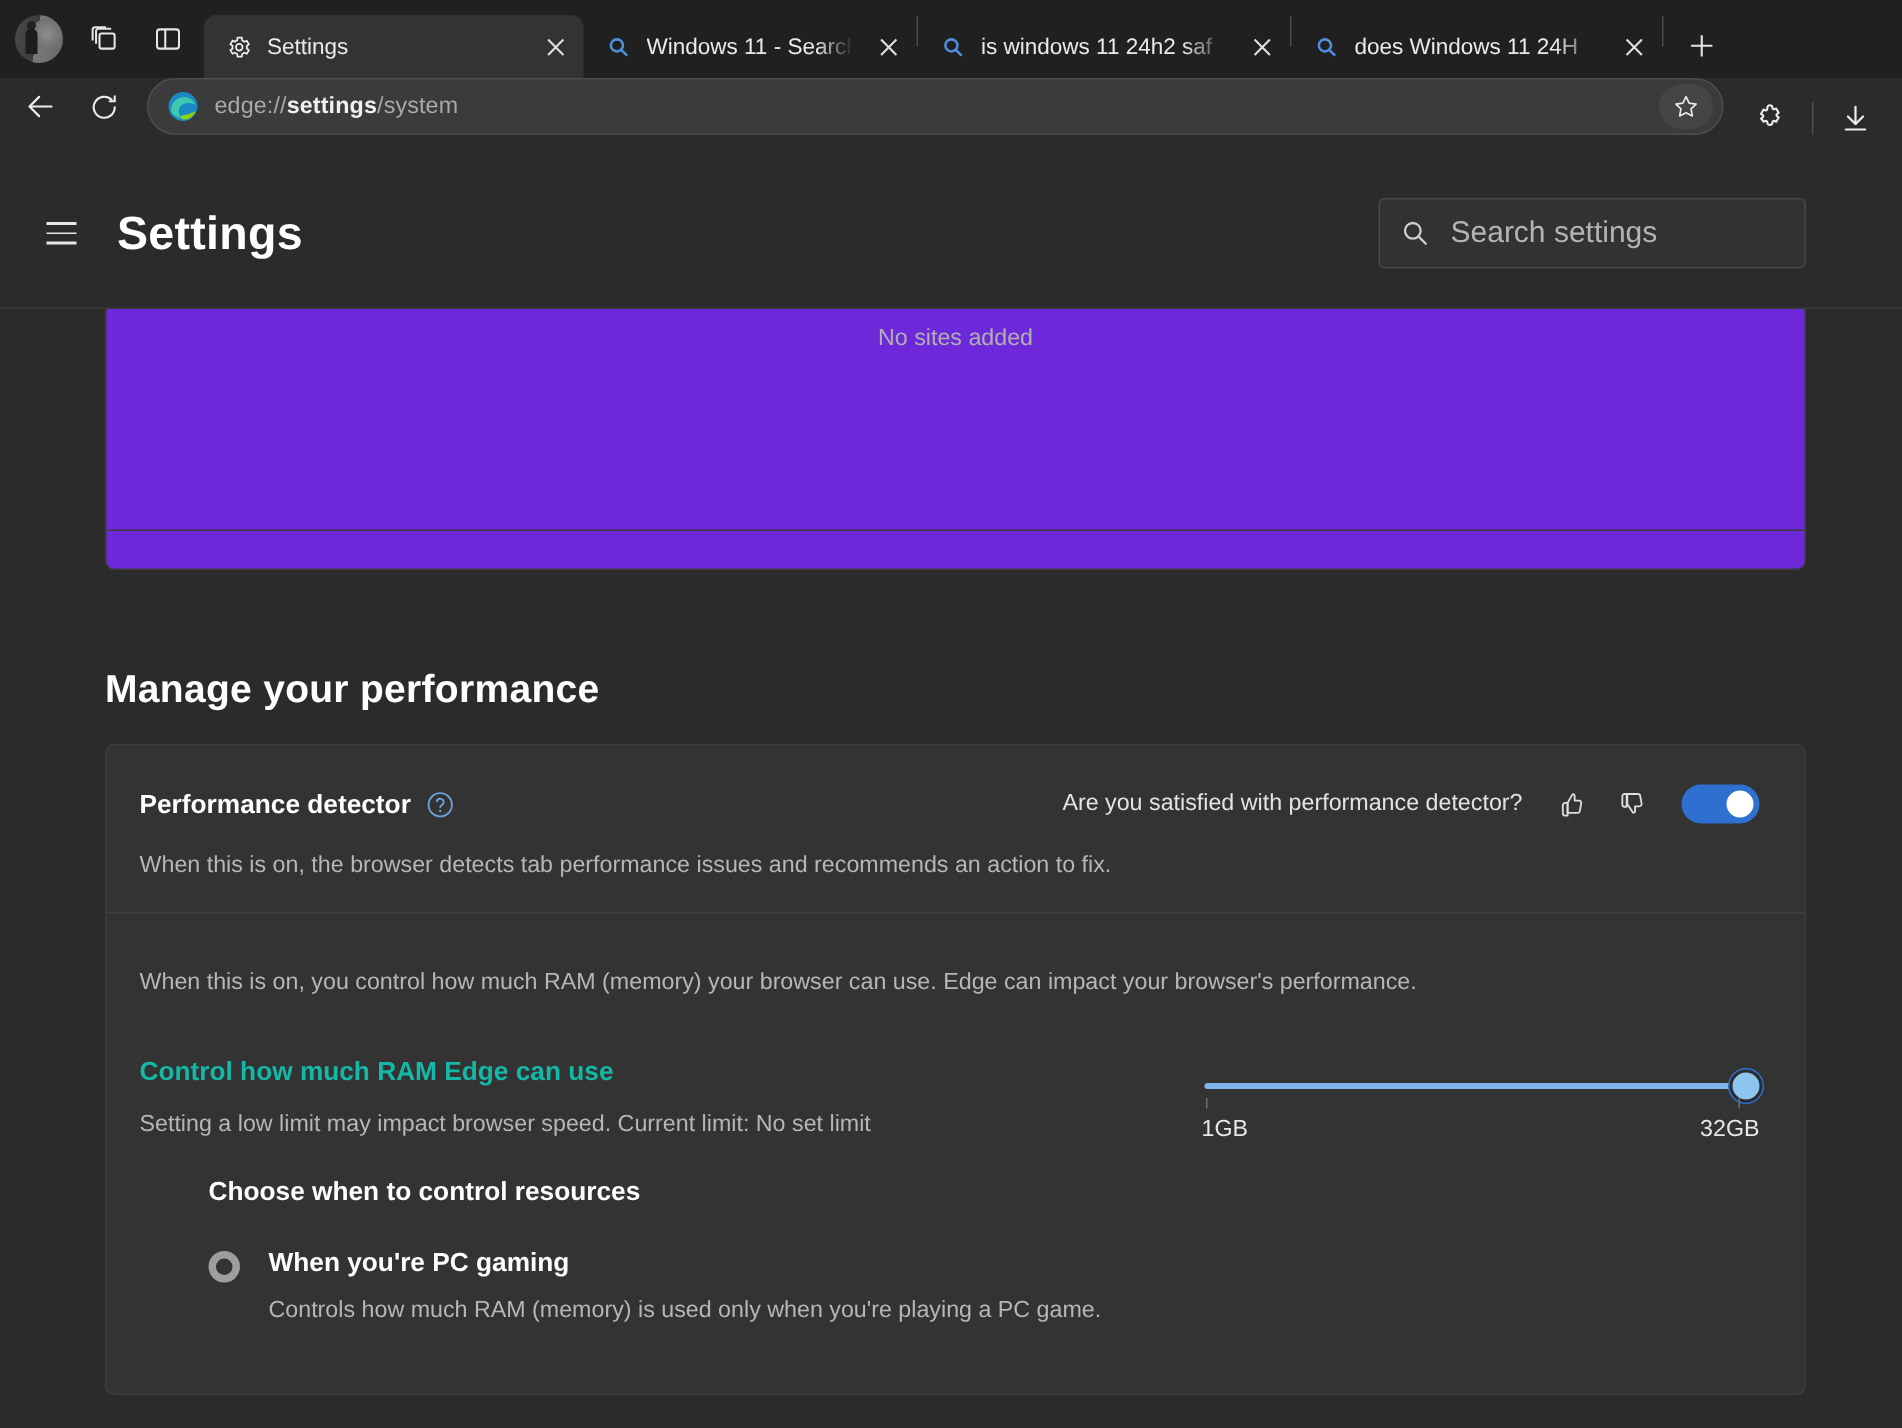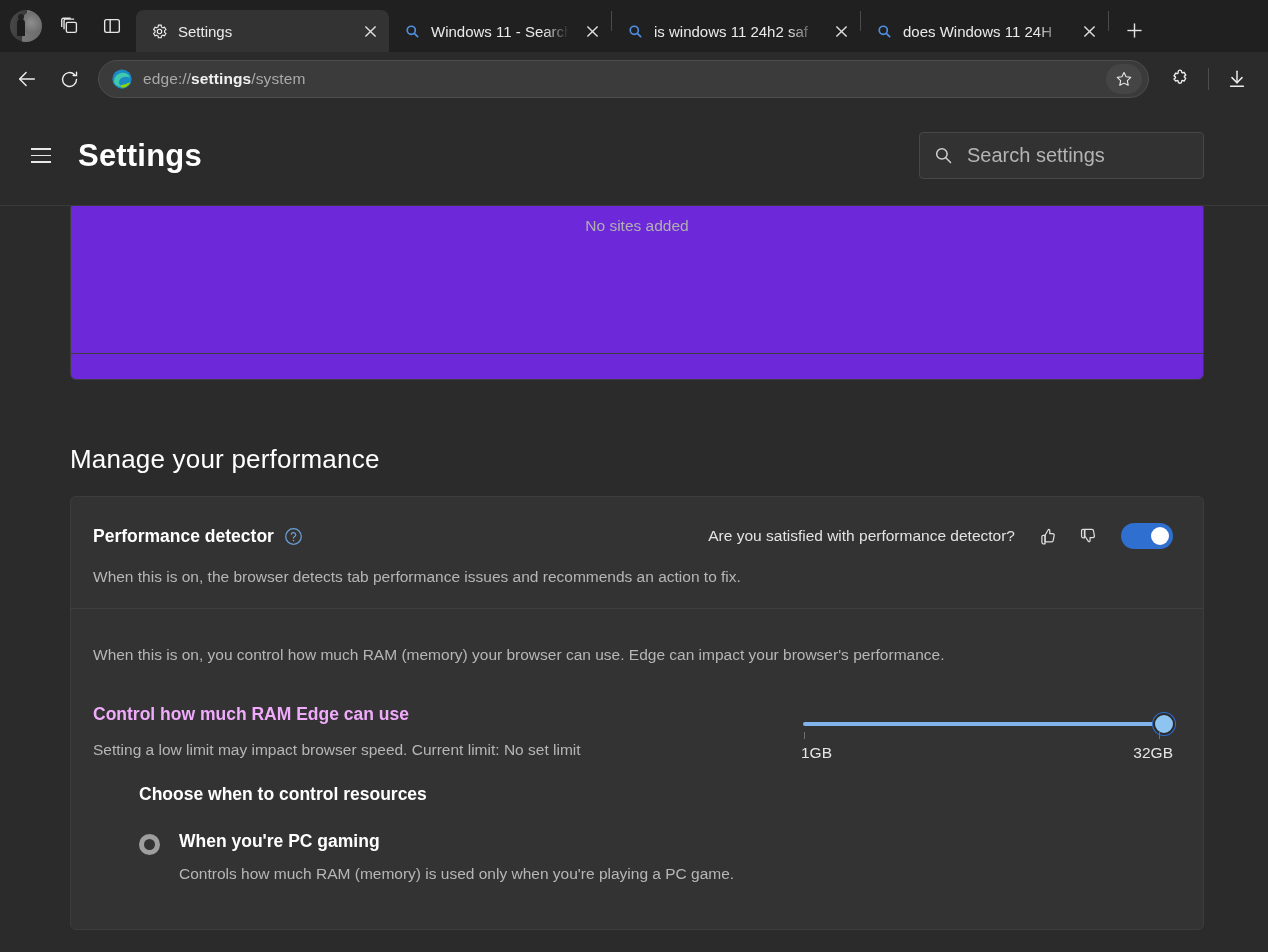--- a/index.html
+++ b/index.html
@@ -72,21 +72,21 @@
   .tab-w-3 { width: 247px; }
   .newtab-btn {
     width: 38px; height: 34px; margin: 0 0 5px 6px; border-radius: 6px;
     display: flex; align-items: center; justify-content: center;
     color: #e4e4e4; flex: 0 0 auto; cursor: default;
   }
 
   
   .toolbar {
     height: 54px; background: #2b2b2b;
-    display: flex; align-items: center; padding: 0 12px 0 8px; gap: 4px;
+    display: flex; padding: 0 12px 0 8px; gap: 4px;
   }
   .nav-btn {
     width: 38px; height: 38px; border-radius: 6px; flex:0 0 auto;
     display: flex; align-items: center; justify-content: center;
     color: #e8e8e8; cursor: default;
   }
   .omnibox {
     flex: 1 1 auto; height: 38px; background: #3b3b3b;
     border: 1px solid #4d4d4d; border-radius: 19px;
     display: flex; align-items: center; padding: 0 6px 0 12px;
@@ -138,21 +138,21 @@
   .partial-wrap { position: absolute; top: 96px; left: 70px; right: 64px; height: 178px; }
   .partial-card {
     background: #6d28d9; border: 1px solid #3d3d3d; border-radius: 6px;
     height: 100%; padding: 14px 32px 0 32px; text-align: center;
   }
   .partial-label { color: #b0b0b0; font-size: 15.5px; }
   .partial-inner-line { position:absolute; left:1px; right:1px; bottom: 26px; height: 1px; background:#3d3d3d; }
 
   .section-title {
     position: absolute; top: 338px; left: 70px;
-    font-size: 26px; font-weight: 400; color: #ffffff; letter-spacing: .2px; text-align: center;
+    font-size: 26px; font-weight: 700; color: #ffffff; letter-spacing: .2px; text-align: center;
   }
 
   .perf-card {
     position: absolute; top: 390px; left: 70px; right: 64px;
     background: #333333; border: 1px solid #3d3d3d; border-radius: 6px;
     padding: 0;
   }
 
   .row { padding: 22px 30px 20px 22px; position: relative; }
   .row + .row { border-top: 1px solid #3f3f3f; }
@@ -171,21 +171,21 @@
   }
   .toggle .knob {
     position: absolute; right: 4px; top: 4px; width: 18px; height: 18px;
     border-radius: 50%; background: #ffffff;
   }
   .row-desc { font-size: 15.5px; color: #b6b6b6; margin-top: 14px; line-height: 1.35; }
 
   
   .slider-row { padding: 20px 30px 8px 22px; display: flex; align-items: flex-start; }
   .slider-left { flex: 1 1 auto; }
-  .slider-label { font-size: 17.5px; font-weight: 700; color: #f0abfc; }
+  .slider-label { font-size: 17.5px; font-weight: 700; color: #14b8a6; }
   .slider-sub { font-size: 15.5px; color: #b6b6b6; margin-top: 16px; }
   .slider-right { width: 372px; flex: 0 0 auto; padding-top: 10px; position: relative; }
   .track {
     height: 4px; background: #80b4ea; border-radius: 2px;
     position: relative; margin: 8px 14px 0 2px;
   }
   .thumb {
     position: absolute; right: -16px; top: 50%; transform: translateY(-50%);
     width: 22px; height: 22px; border-radius: 50%;
     background: #8ec5f0; border: 2.5px solid #2b2b2b;

